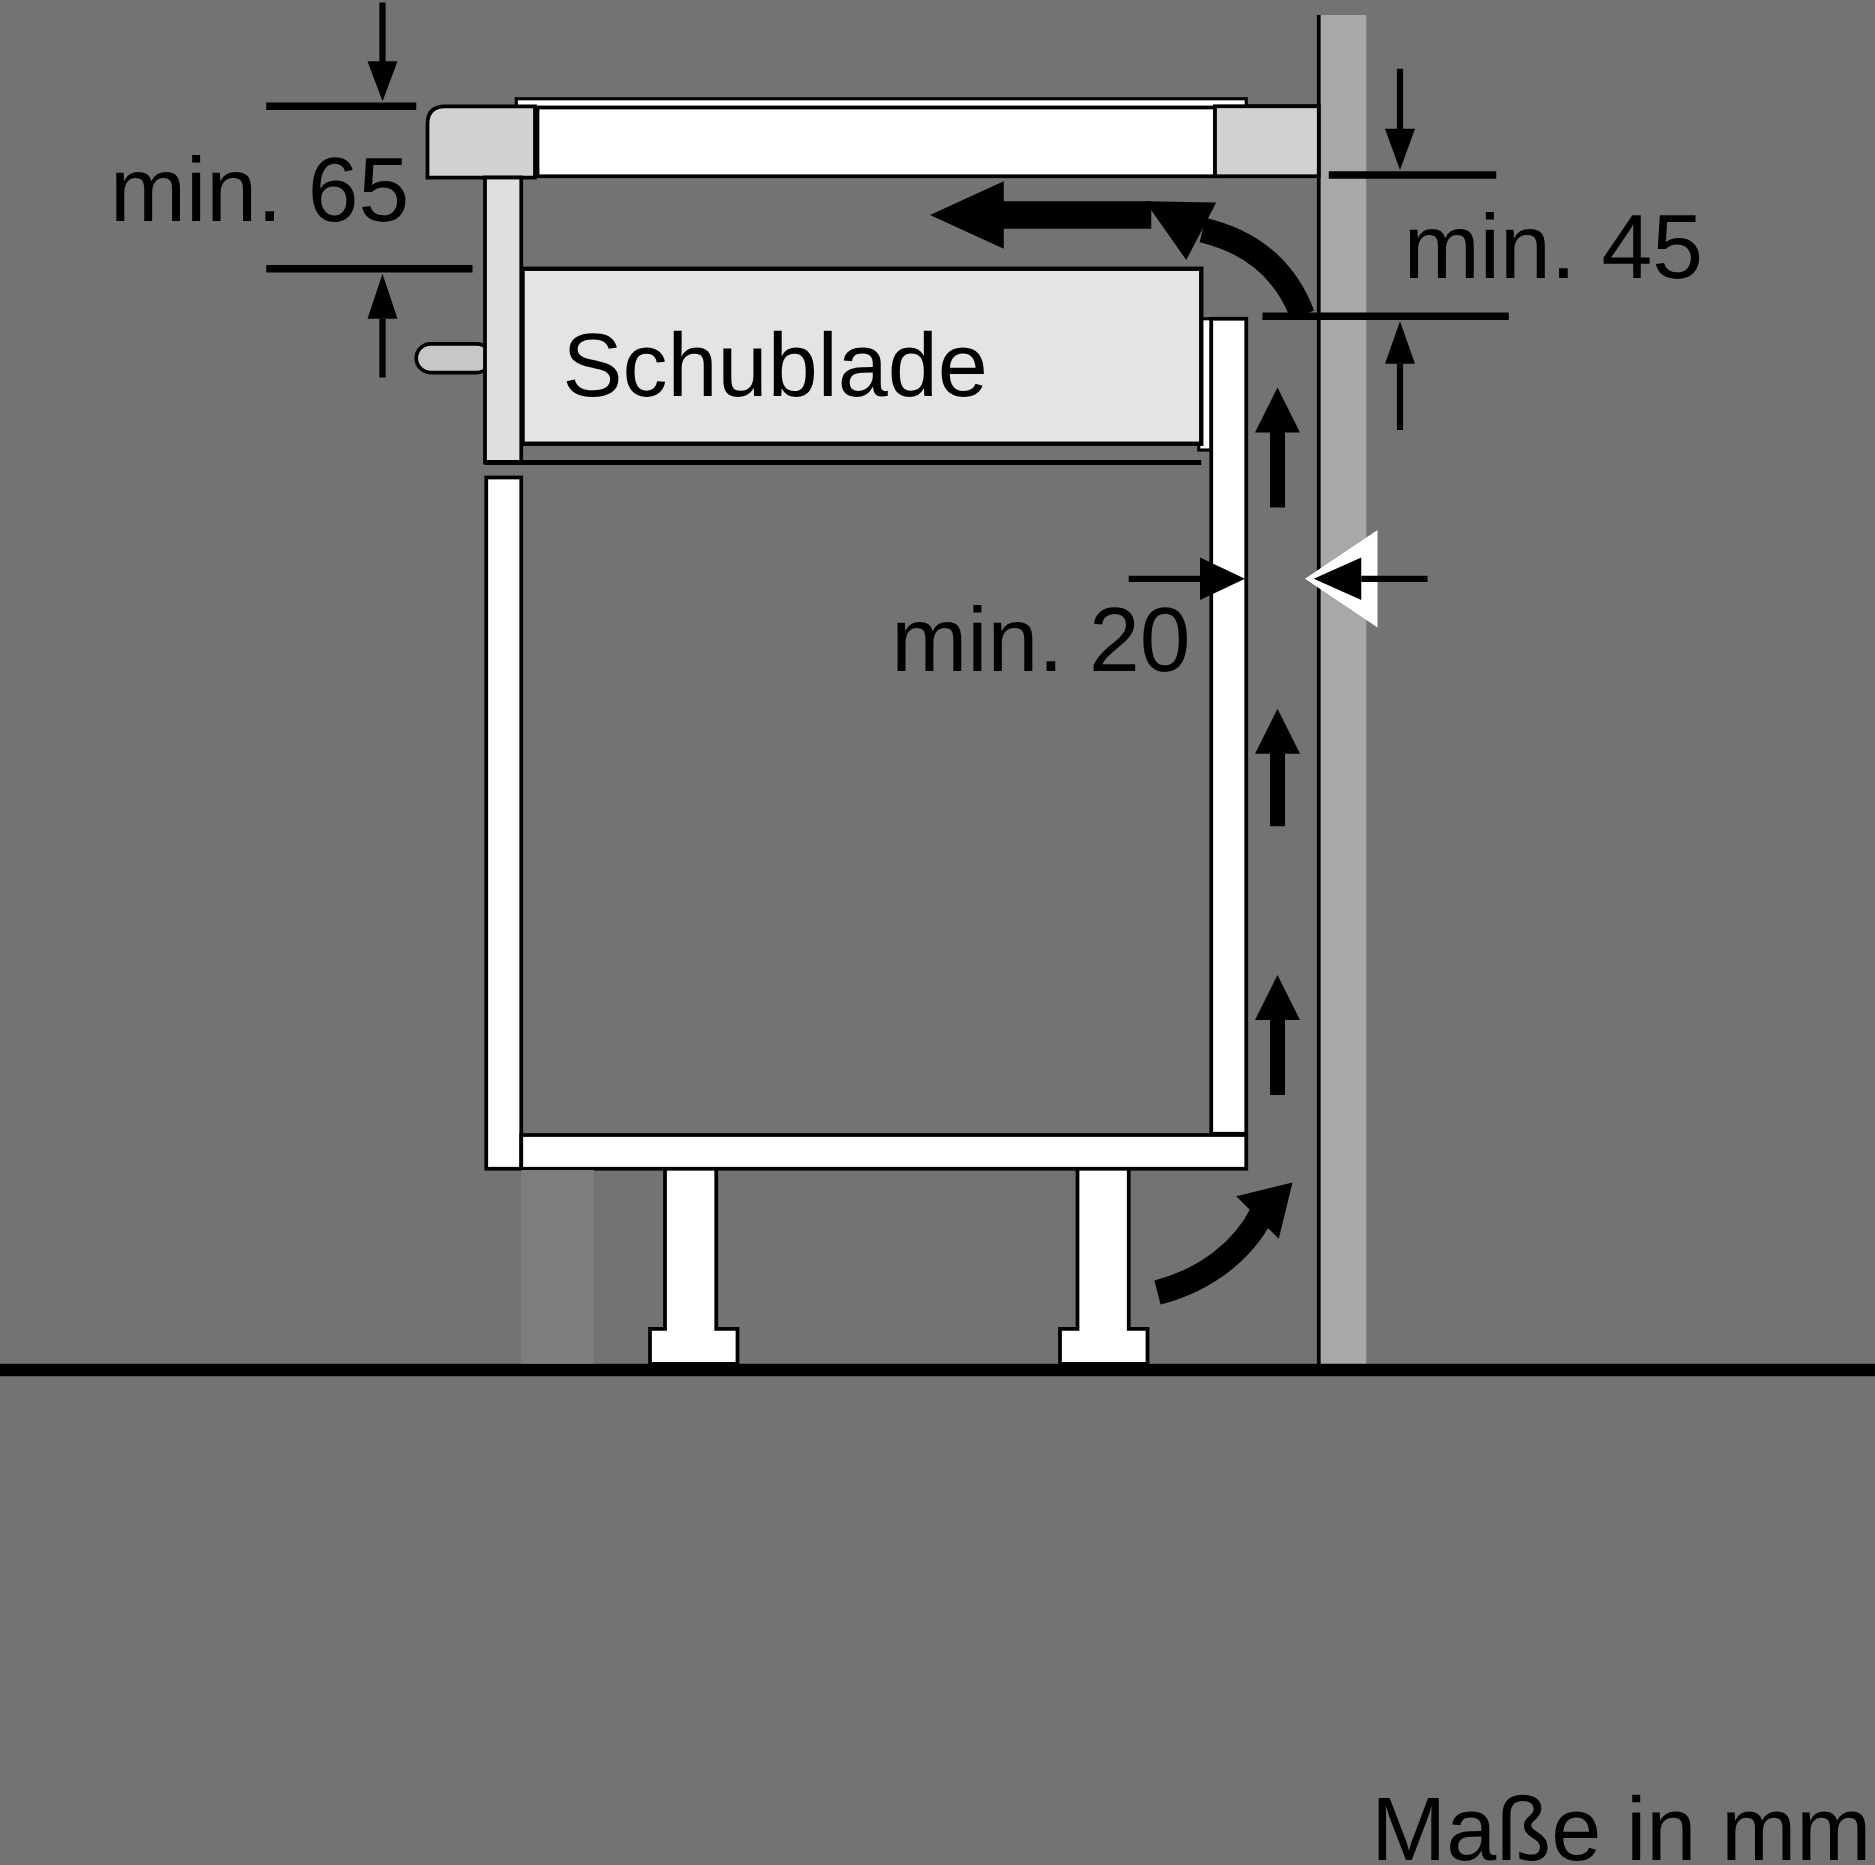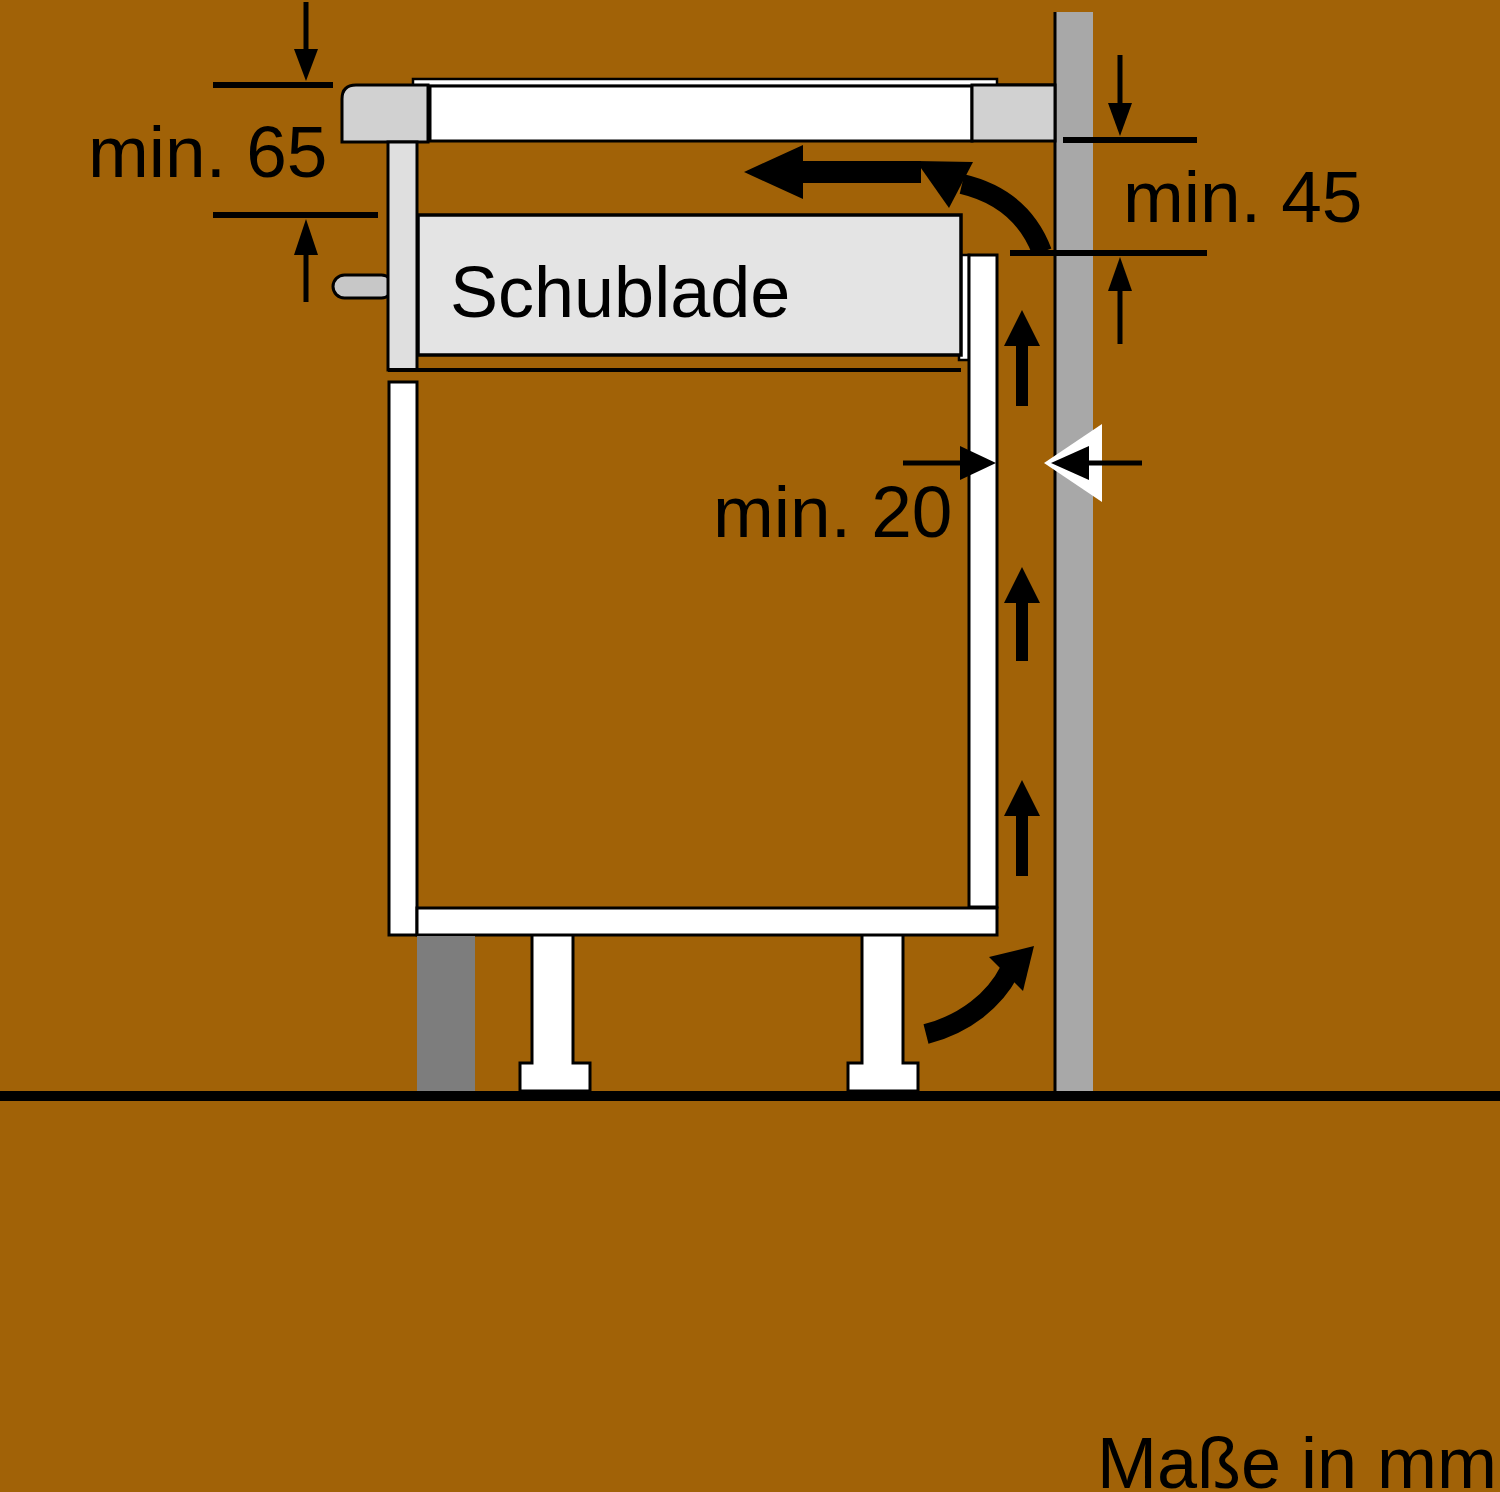--- a/index.html
+++ b/index.html
@@ -4,21 +4,21 @@
 <style>
   html, body {
     margin: 0;
     padding: 0;
     background: #ffffff;
   }
   .stage {
     position: relative;
     width: 1500px;
     height: 1492px;
-    background: #a16207;
+    background: #737373;
     overflow: hidden;
   }
   svg.diagram {
     display: block;
     width: 1500px;
     height: 1492px;
   }
   .dim-label, .units-label, .drawer-label {
     font-family: "Liberation Sans", "DejaVu Sans", sans-serif;
     fill: #000000;

